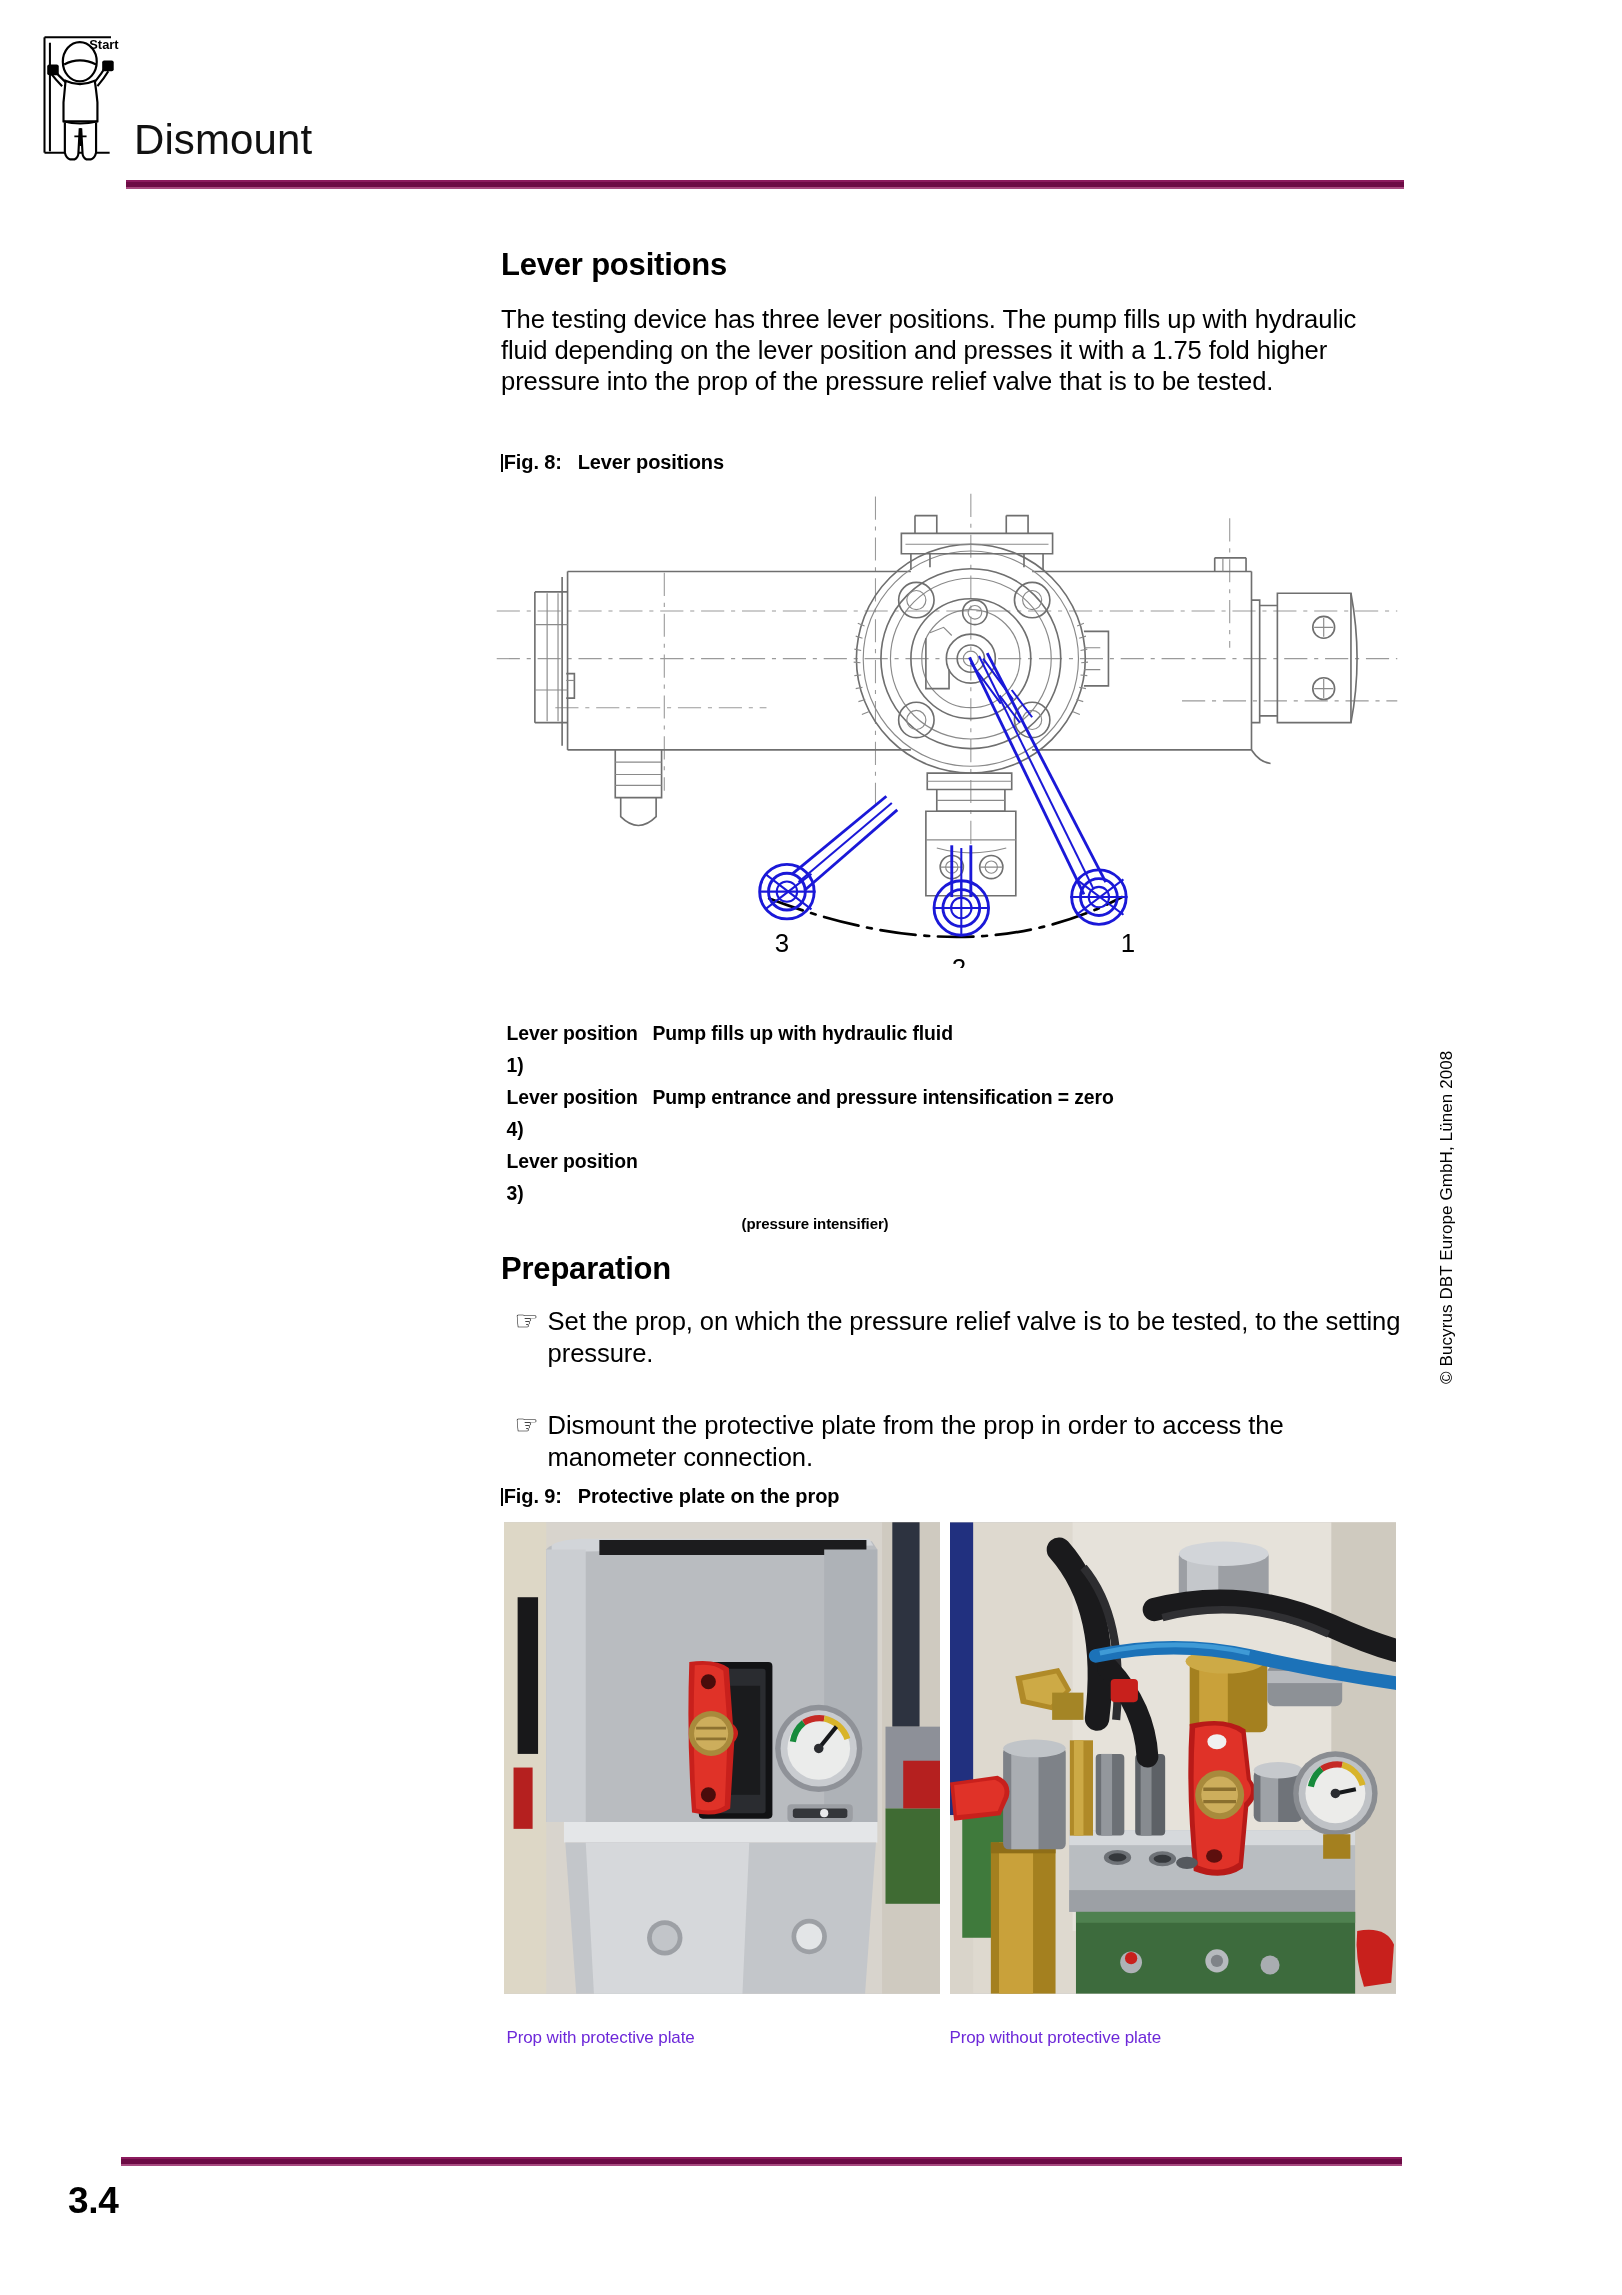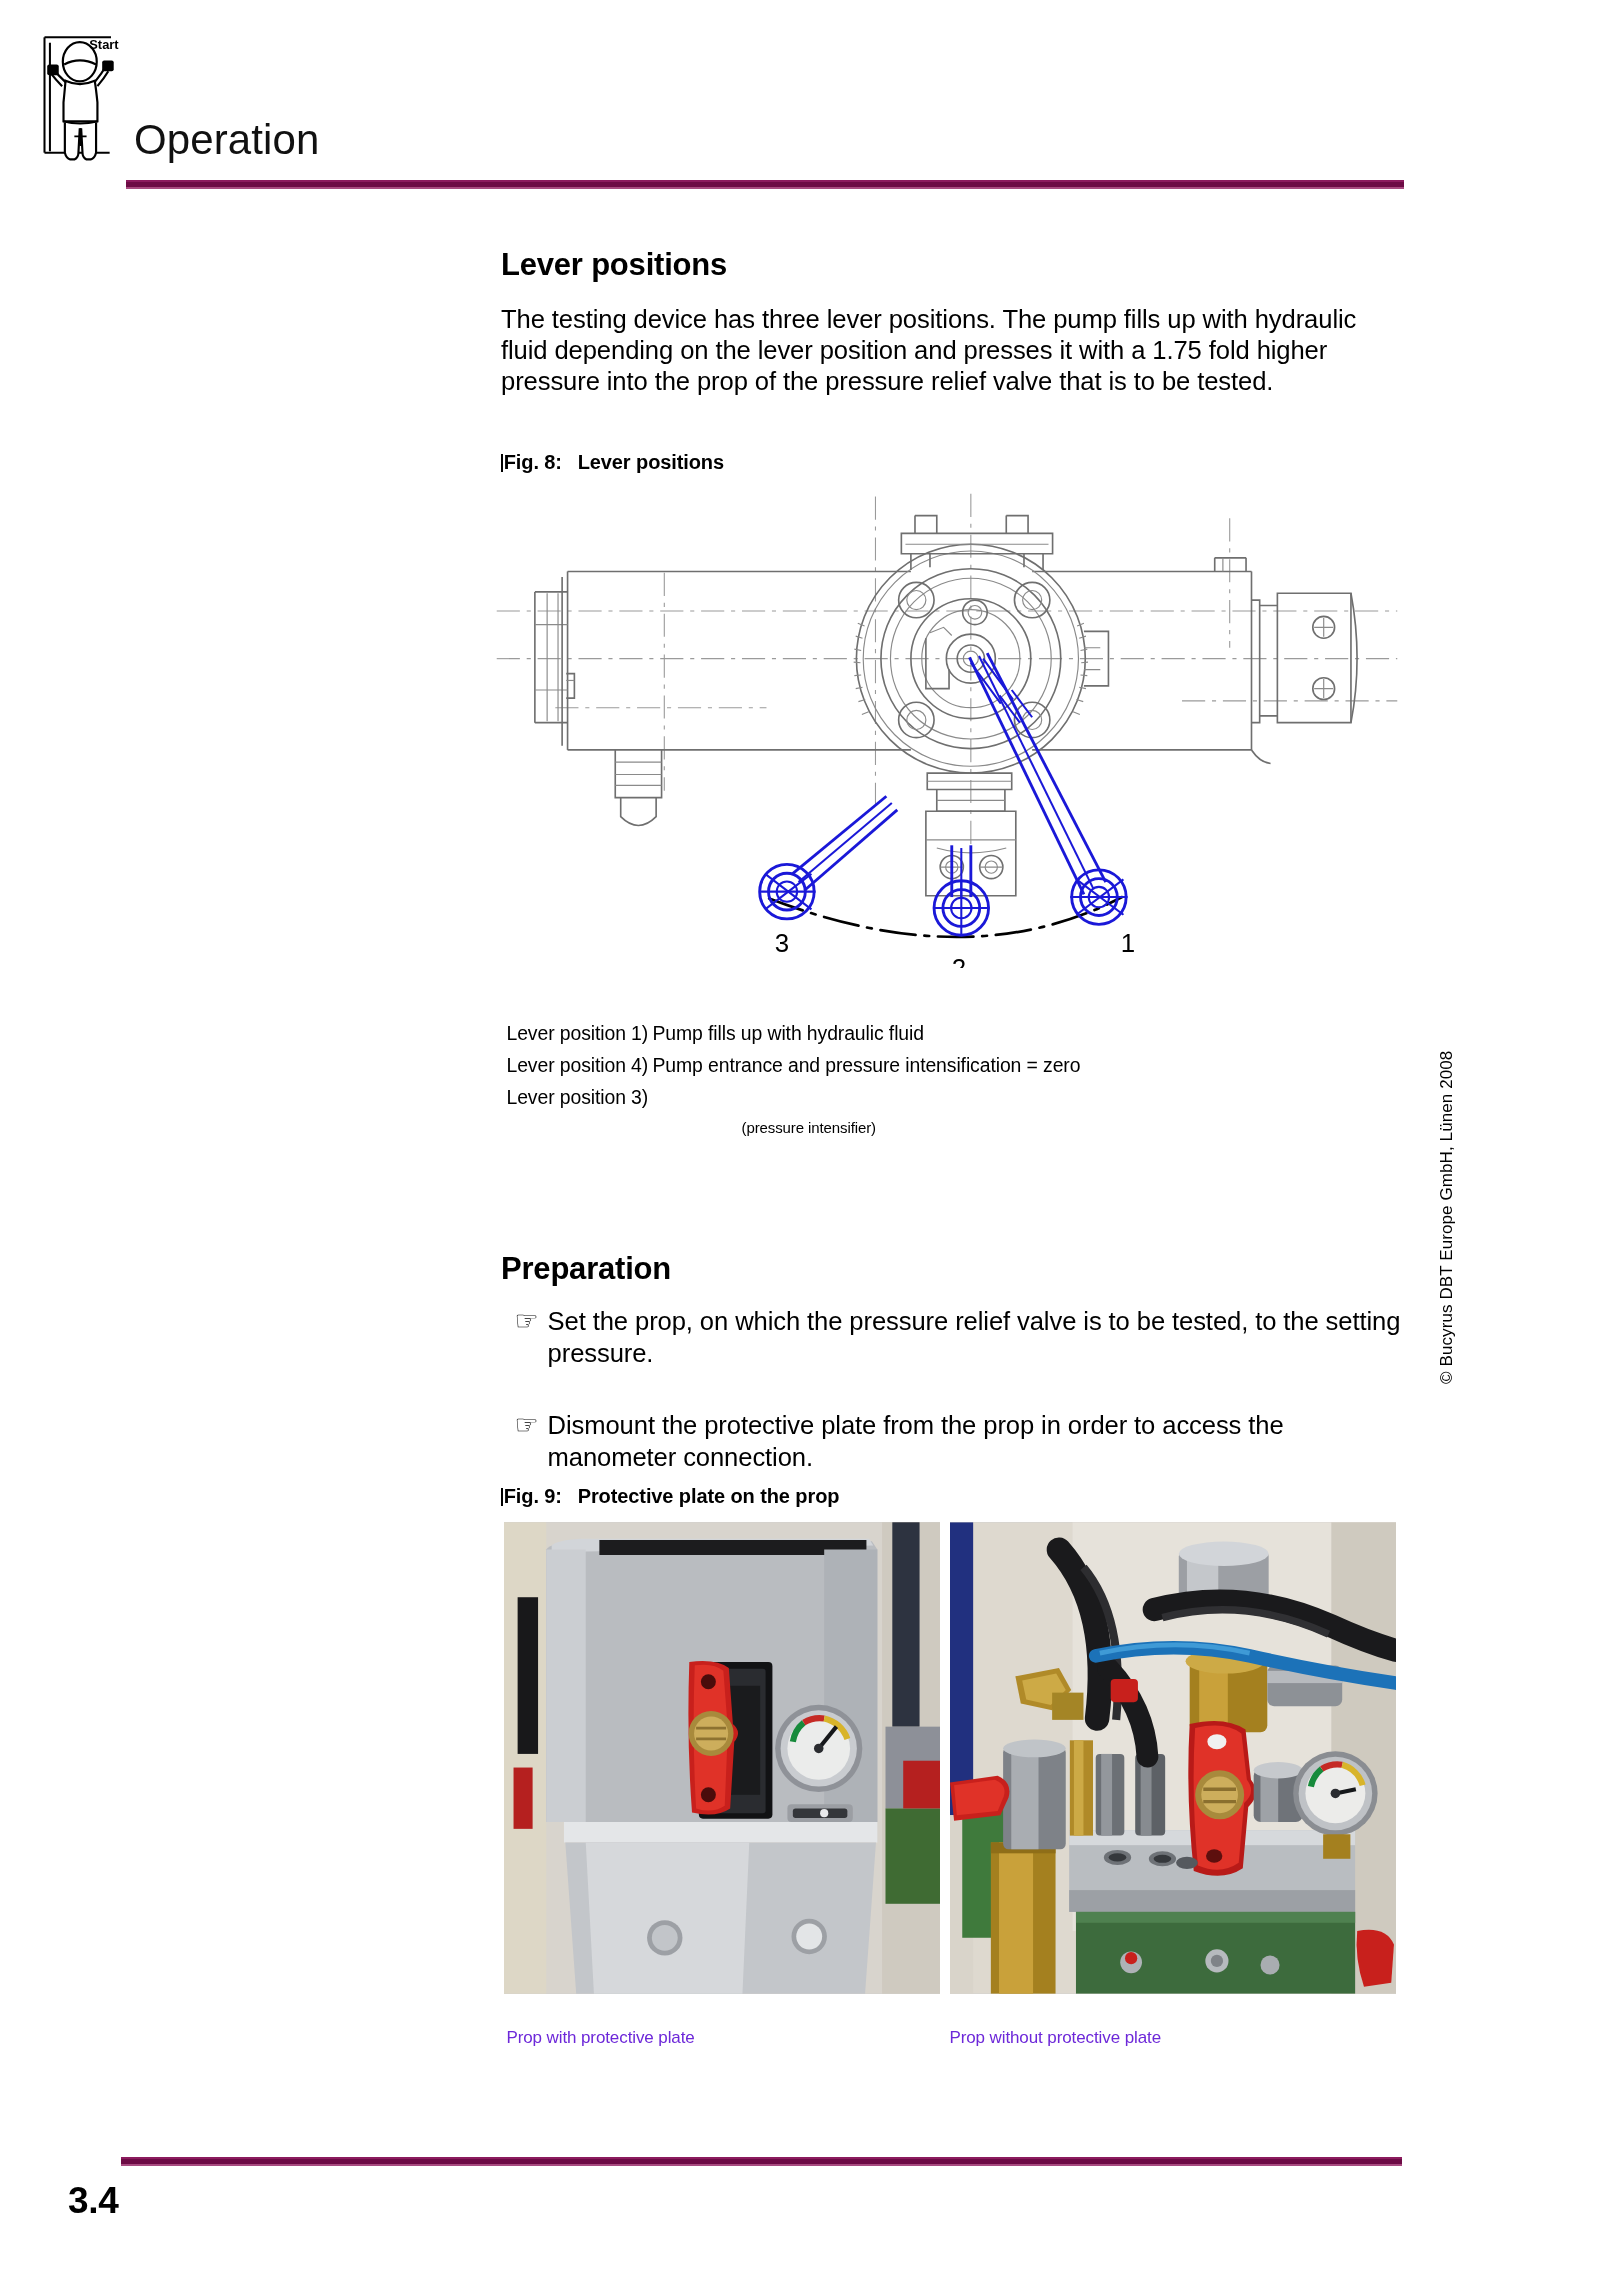--- a/index.html
+++ b/index.html
@@ -55,21 +55,21 @@
   }
   .figcap .num{display:inline-block;min-width:74px;}
   #fig8cap{top:451px;left:0;}
   #fig9cap{top:1485px;left:0;}
 
   
   .drawing{position:absolute;left:-6.8px;top:491px;width:906px;height:477px;}
   .drawing svg{display:block;}
 
   
-  .lev-list{position:absolute;left:5.5px;top:1017px;width:886px;}
+  .lev-list{position:absolute;left:5.5px;top:1017px;width:886px;font-weight:bold;}
   .lev-row{
     display:flex;font-size:19.4px;line-height:32px;color:#000;
     letter-spacing:-0.1px;
   }
   .lev-row .lab{flex:0 0 146px;}
   .lev-row .txt{flex:1 1 auto;}
   .lev-sub{
     font-size:15px;line-height:30px;color:#000;
     padding-left:235px;letter-spacing:-0.1px;
   }
@@ -162,21 +162,21 @@
 
         <path d="M44 142 L44 186 Q46 194 52 196 L58 196 Q64 193 64 186 L66 150" fill="#fff" stroke="#000" stroke-width="3.2"></path>
         <path d="M90 142 L90 186 Q88 194 82 196 L76 196 Q70 193 70 186 L68 150" fill="#fff" stroke="#000" stroke-width="3.2"></path>
 
         <path d="M67 150 L67 176 M58 162 L76 162" stroke="#000" stroke-width="2.6" fill="none"></path>
 
         <text x="80" y="33" font-family="Liberation Sans, sans-serif" font-size="19" font-weight="bold" fill="#000">Start</text>
       </svg>
     </div>
 
-    <div class="hdr-title">Operation</div>
+    <div class="hdr-title">Dismount</div>
     <div class="hdr-rule"></div>
   </div>
 
   <div class="col">
 
     <h2 class="sec" id="lever-heading">Lever positions</h2>
 
     <div class="body-par">The testing device has three lever positions. The pump fills up with hydraulic fluid depending on the lever position and presses it with a 1.75 fold higher pressure into the prop of the pressure relief valve that is to be tested.</div>
 
     <div class="figcap" id="fig8cap">

